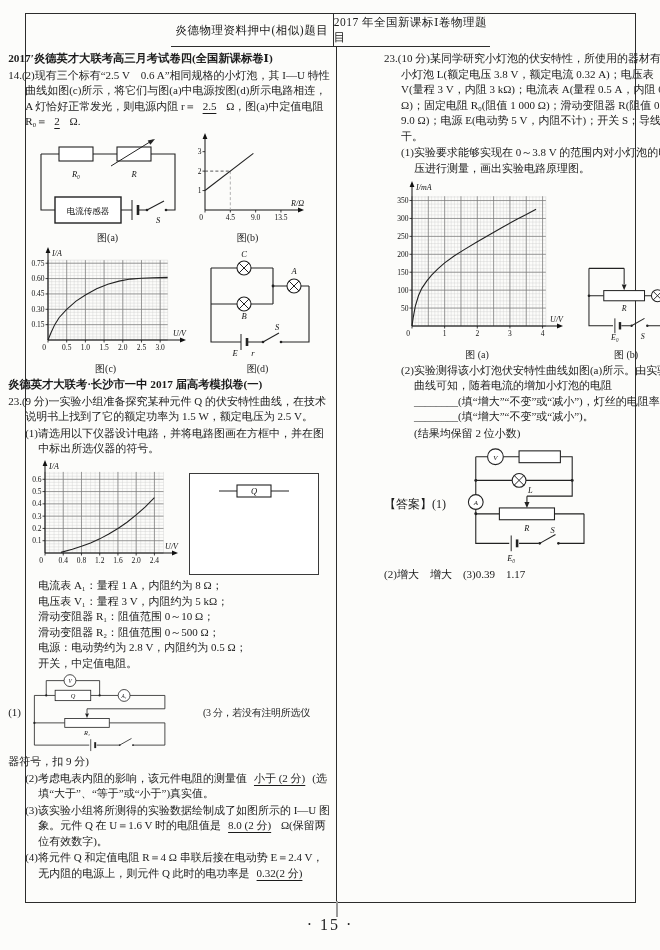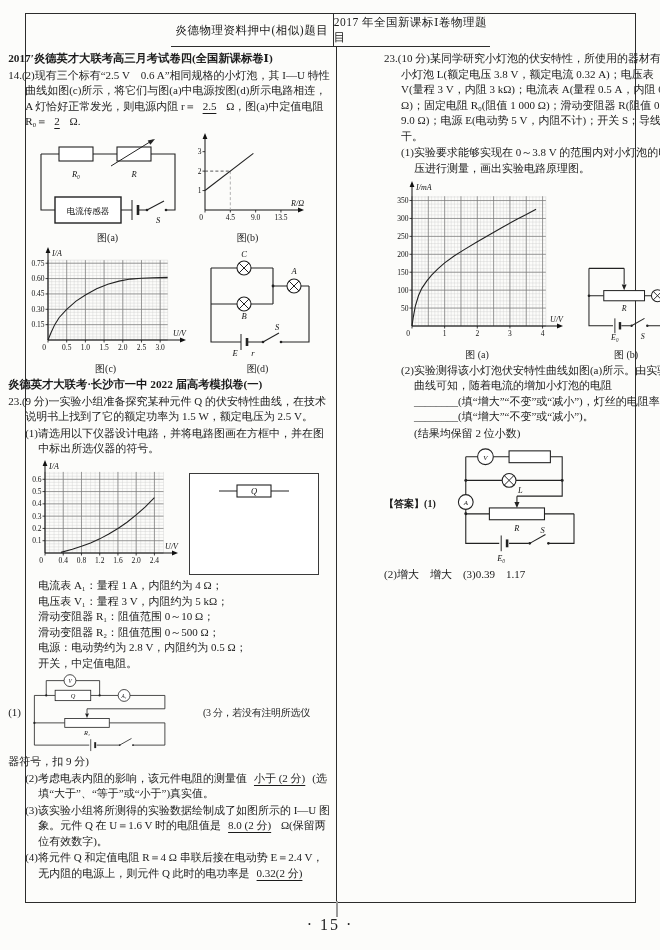--- a/index.html
+++ b/index.html
@@ -29,21 +29,21 @@
   .comp{fill:#fff;stroke:#222;stroke-width:1.1;}
   .boldcomp{fill:#fff;stroke:#222;stroke-width:1.4;}
   .clbl{font:italic 8.5px "Liberation Serif","DejaVu Serif",serif;fill:#111;}
   .clbl-cn{font:8.5px "Liberation Serif","DejaVu Serif",serif;fill:#111;}
   .dot{fill:#222;}
   .qbox{width:130px;height:102px;border:1px solid #3a3a3a;box-sizing:border-box;text-align:center;background:#fff;}
   .ansrow{display:flex;align-items:center;gap:3px;margin:2px 0;}
   .ansrow .lab{flex:0 0 auto;font-size:11px;}
   .ansrow .note{flex:1;font-size:10px;letter-spacing:-.3px;white-space:nowrap;overflow:hidden;padding-left:24px;}
   .ansR{display:flex;align-items:center;gap:2px;margin:2px 0;}
-  .ansR .lab{font-weight:bold;font-size:10px;flex:0 0 auto;}
+  .ansR .lab{font-weight:normal;font-size:12px;flex:0 0 auto;}
   .instr{padding-left:30px;}
   .pageno{position:absolute;left:0;right:0;bottom:16px;text-align:center;font-size:16px;letter-spacing:2px;color:#222;}
   .divstub{position:absolute;left:336px;top:901px;width:1.5px;height:16px;background:#9a9a9a;}
 </style>
 </head>
 <body>
 
 <div class="page">
   <div class="frame">
 
@@ -244,21 +244,21 @@
               <text class="clbl" x="47" y="71" text-anchor="middle">B</text>
               <text class="clbl" x="97" y="26" text-anchor="middle">A</text>
               <text class="clbl" x="38" y="108" text-anchor="middle">E</text>
               <text class="clbl" x="56" y="108" text-anchor="middle">r</text>
               <text class="clbl" x="80" y="82" text-anchor="middle">S</text>
             </svg>
             <div class="figcap">图(d)</div>
           </div>
         </div>
 
-        <div class="sectitle">炎德英才大联考·长沙市一中 2022 届高考模拟卷(一)</div>
+        <div class="sectitle">炎德英才大联考·长沙市一中 2017 届高考模拟卷(一)</div>
 
         <div class="prob">
           <span>23.</span><span>(9 分)一实验小组准备探究某种元件 Q 的伏安特性曲线，在技术说明书上找到了它的额定功率为 1.5 W，额定电压为 2.5 V。</span>
         </div>
         <div class="sub">(1)请选用以下仪器设计电路，并将电路图画在方框中，并在图中标出所选仪器的符号。</div>
 
         <div class="figrow">
           <div class="figbox">
             <div><svg width="162" height="112" viewBox="0 0 162 112">
                   <line x1="24" y1="94" x2="24" y2="12.914285714285697" stroke="#c9c9c9" stroke-width="0.35"></line>
@@ -367,21 +367,21 @@
           <div class="qbox">
             <svg width="70" height="20" viewBox="0 0 70 20" style="margin-top:7px">
               <path class="wire" d="M0,10 H18 M52,10 H70"></path>
               <rect class="comp" x="18" y="4" width="34" height="12"></rect>
               <text class="clbl" x="35" y="13" text-anchor="middle">Q</text>
             </svg>
           </div>
         </div>
 
         <div class="instr">
-            <div>电流表 A₁：量程 1 A，内阻约为 4 Ω；</div>
+            <div>电流表 A₁：量程 1 A，内阻约为 8 Ω；</div>
             <div>电压表 V₁：量程 3 V，内阻约为 5 kΩ；</div>
             <div>滑动变阻器 R₁：阻值范围 0～10 Ω；</div>
             <div>滑动变阻器 R₂：阻值范围 0～500 Ω；</div>
             <div>电源：电动势约为 2.8 V，内阻约为 0.5 Ω；</div>
             <div>开关，中定值电阻。</div>
           </div>
 
         <div class="ansrow">
           <span class="lab">(1)</span>
           <svg width="152" height="79" viewBox="0 0 205 106">

